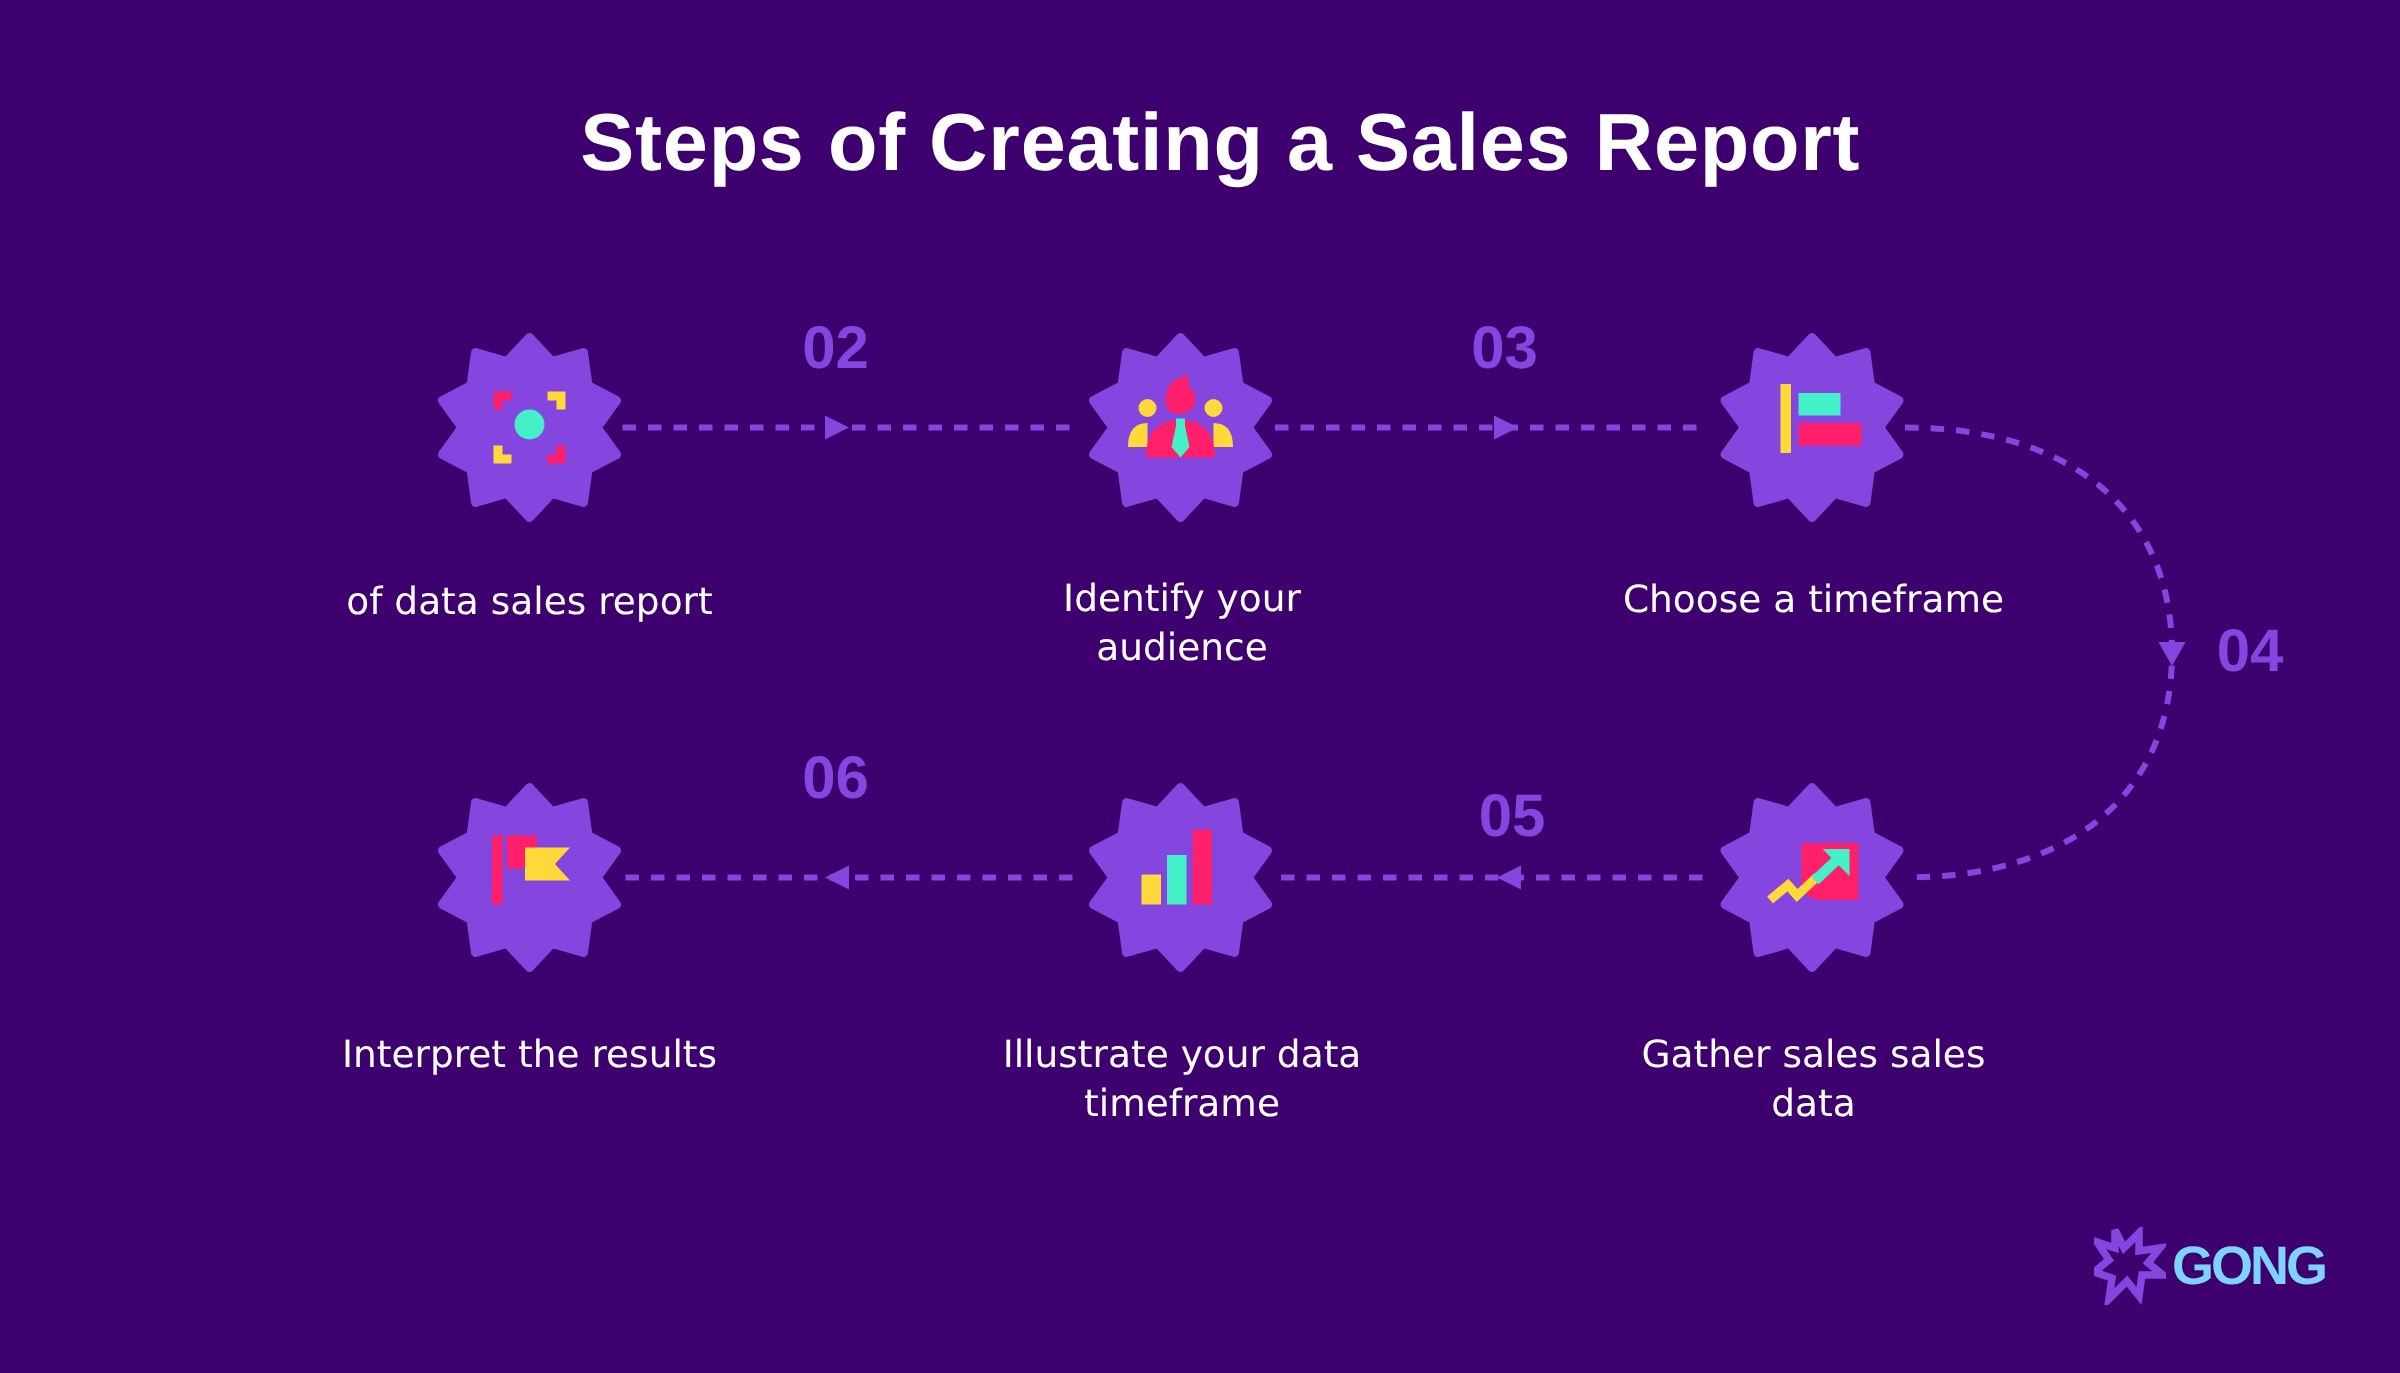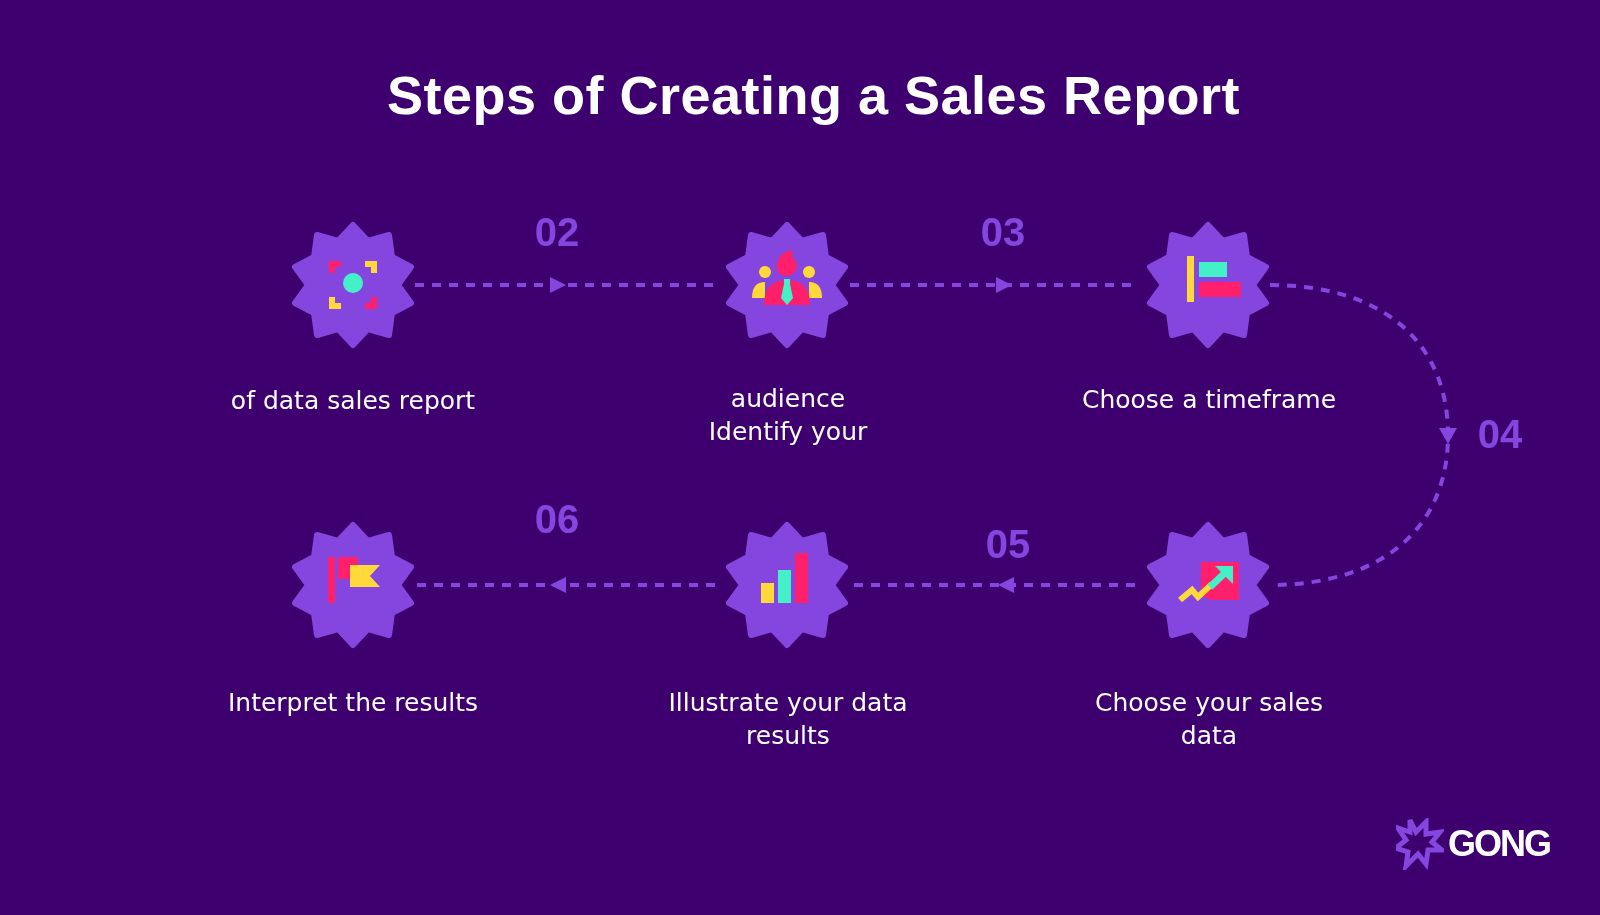--- a/index.html
+++ b/index.html
@@ -54,21 +54,21 @@
       position: absolute;
       left: 1396px;
       top: 818px;
       display: flex;
       align-items: center;
       gap: 4px;
     }
     .logo-text {
       font-size: 36px;
       font-weight: bold;
-      color: #ffffff;
+      color: #7dd3fc;
       letter-spacing: -2px;
       font-family: "Liberation Sans", sans-serif;
     }
   </style>
 </head>
 <body>
 
 <div class="title">Steps of Creating a Sales Report</div>
 
 <svg class="connectors" viewBox="0 0 1600 915">
@@ -166,33 +166,33 @@
       <rect x="50" y="37" width="20" height="22" fill="#ff1f6b"></rect>
       <polygon points="62,45 92,45 82,56 92,67 62,67" fill="#ffd83a"></polygon>
     </g>
   </svg>
 </div>
 
 <div class="label" style="left:353px; top:384px;">
   <div>of data sales report</div>
 </div>
 <div class="label" style="left:788px; top:382px;">
+  <div>Identify your</div>
   <div>audience</div>
-  <div>Identify your</div>
 </div>
 <div class="label" style="left:1209px; top:383px;">
   <div>Choose a timeframe</div>
 </div>
 <div class="label" style="left:1209px; top:686px;">
-  <div>Choose your sales</div>
+  <div>Gather sales sales</div>
   <div>data</div>
 </div>
 <div class="label" style="left:788px; top:686px;">
   <div>Illustrate your data</div>
-  <div>results</div>
+  <div>timeframe</div>
 </div>
 <div class="label" style="left:353px; top:686px;">
   <div>Interpret the results</div>
 </div>
 
 <div class="logo">
   <svg width="48" height="52" viewBox="0 0 48 52">
     <polygon points="14,2 20,14 30,4 30,16 44,14 36,24 46,32 32,32 30,46 22,36 10,48 12,34 0,30 10,22 2,10 14,14" fill="none" stroke="#8446de" stroke-width="5" stroke-linejoin="miter"></polygon>
   </svg>
   <span class="logo-text">GONG</span>

